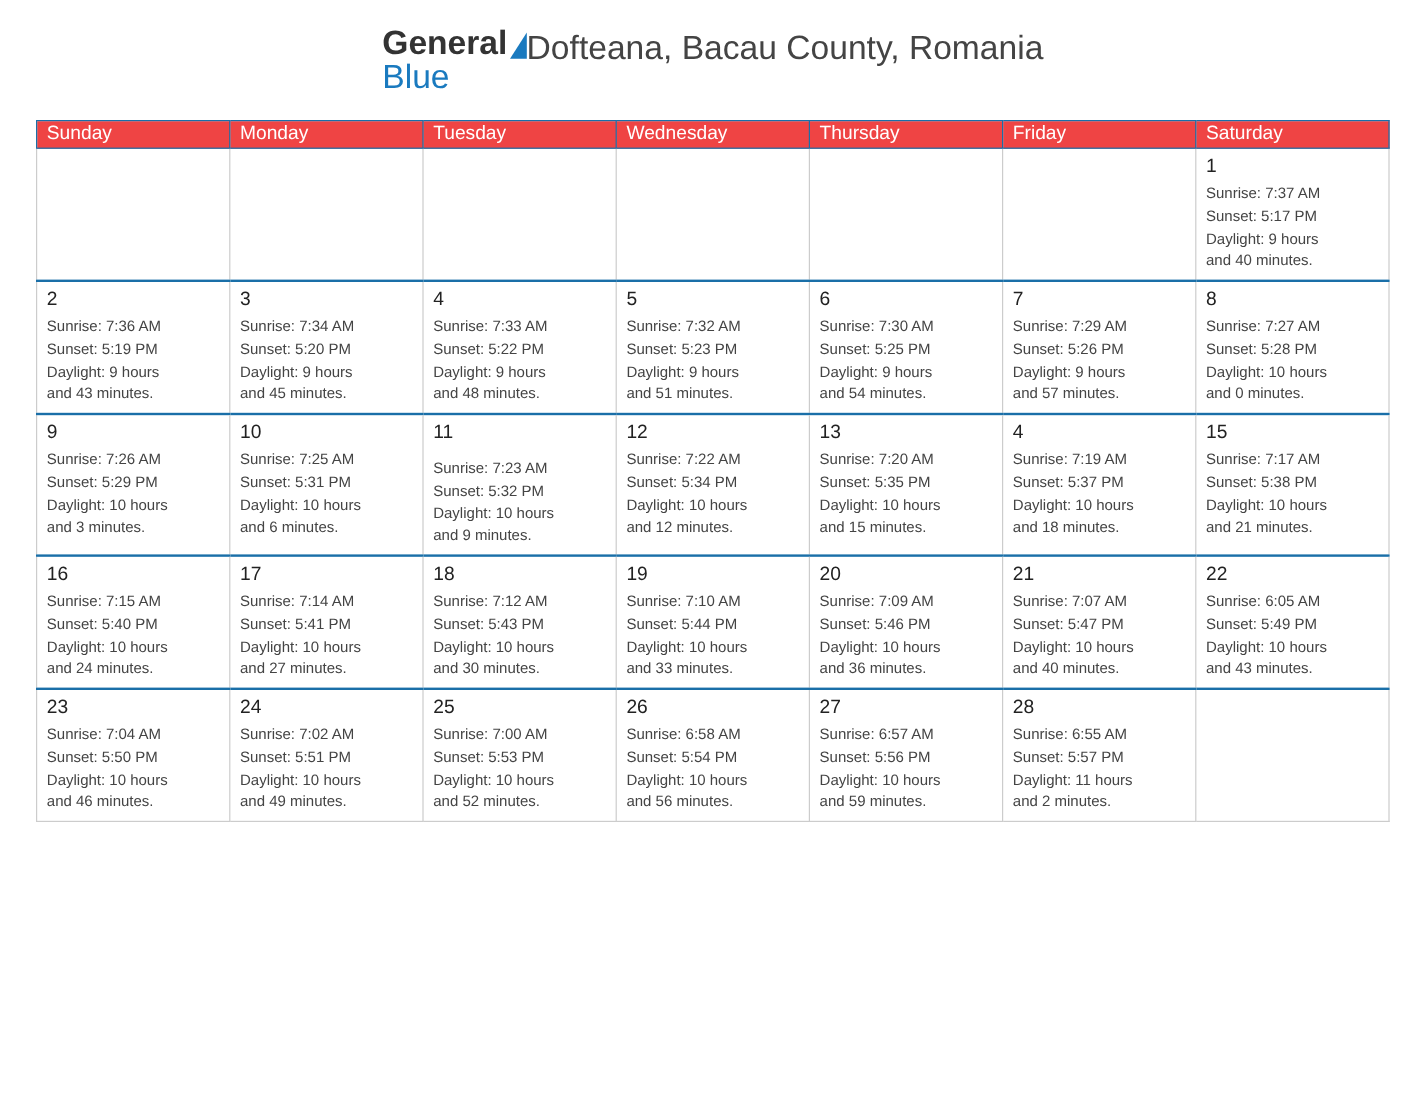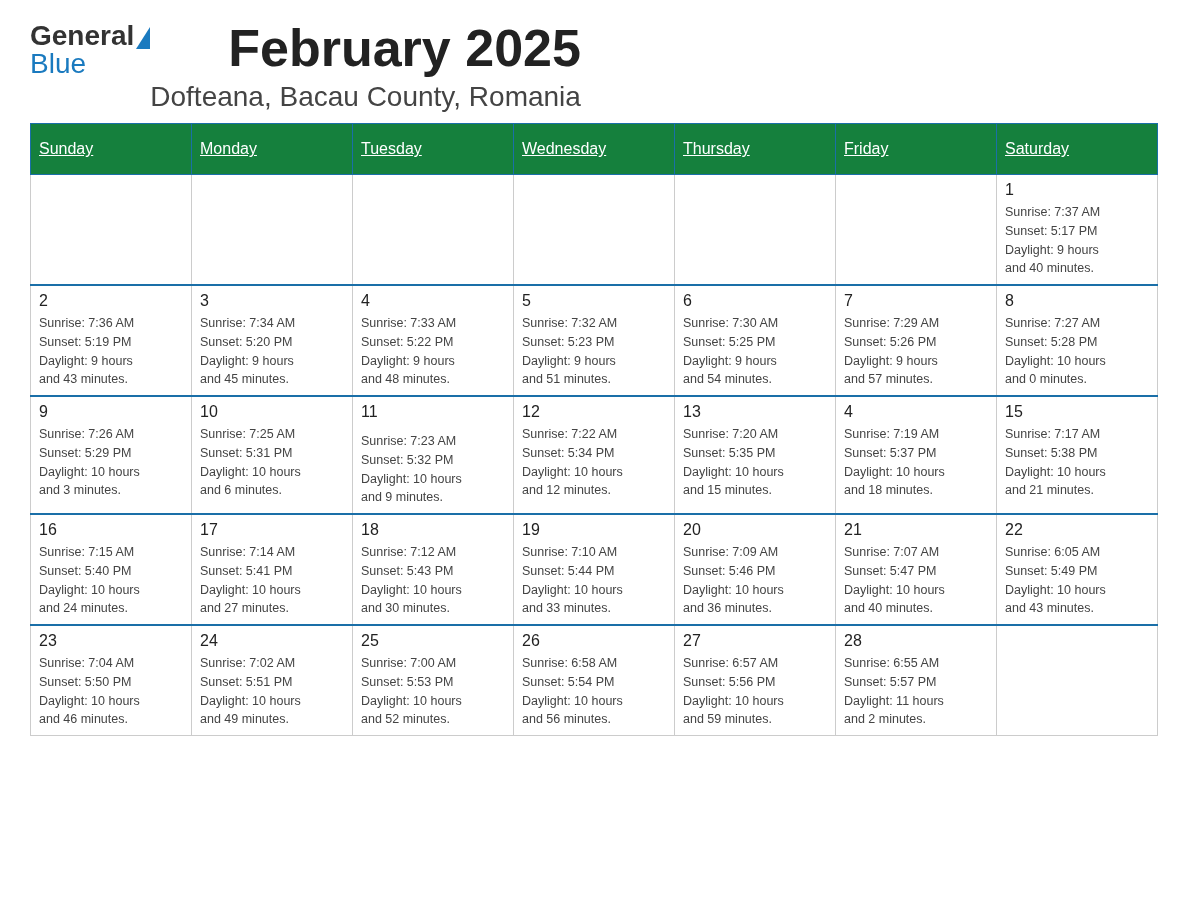--- a/index.html
+++ b/index.html
@@ -5,23 +5,23 @@
     * { box-sizing: border-box; margin: 0; padding: 0; }
     body {
       font-family: Arial, sans-serif;
       background: #fff;
       padding: 20px 30px;
       width: 1188px;
       min-height: 918px;
     }
     .header {
       display: flex;
-      justify-content: flex-start;
+      justify-content: center;
       align-items: flex-start;
-      margin-bottom: 10px;
+      margin-bottom: 20px;
     }
     .logo {
       display: flex;
       flex-direction: column;
       align-items: flex-start;
     }
     .logo-top {
       display: flex;
       align-items: center;
     }
@@ -58,28 +58,27 @@
       font-size: 28px;
       color: #444;
       margin-top: 4px;
     }
     .calendar {
       width: 100%;
       border-collapse: collapse;
       margin-top: 8px;
     }
     .calendar th {
-      background-color: #15803d;
+      background-color: #ef4444;
       color: #fff;
       font-size: 16px;
       font-weight: normal;
-      padding: 16px 8px;
+      padding: 2px 8px;
       text-align: left;
       border: 1px solid #1a6fa8;
-      text-decoration: underline;
     }
     .calendar td {
       vertical-align: top;
       border: 1px solid #ccc;
       padding: 6px 8px;
       width: calc(100% / 7);
       min-height: 110px;
       font-size: 13px;
       color: #333;
       background: #fff;
@@ -111,21 +110,20 @@
 
 <div class="header">
   <div class="logo">
     <div class="logo-top">
       <span class="logo-general">General</span>
       <div class="logo-triangle"></div>
     </div>
     <span class="logo-blue">Blue</span>
   </div>
   <div class="title-section">
-    <div class="month-title">February 2025</div>
     <div class="location">Dofteana, Bacau County, Romania</div>
   </div>
 </div>
 
 <table class="calendar">
   <thead>
     <tr>
     <th>Sunday</th>
         <th>Monday</th>
         <th>Tuesday</th>

